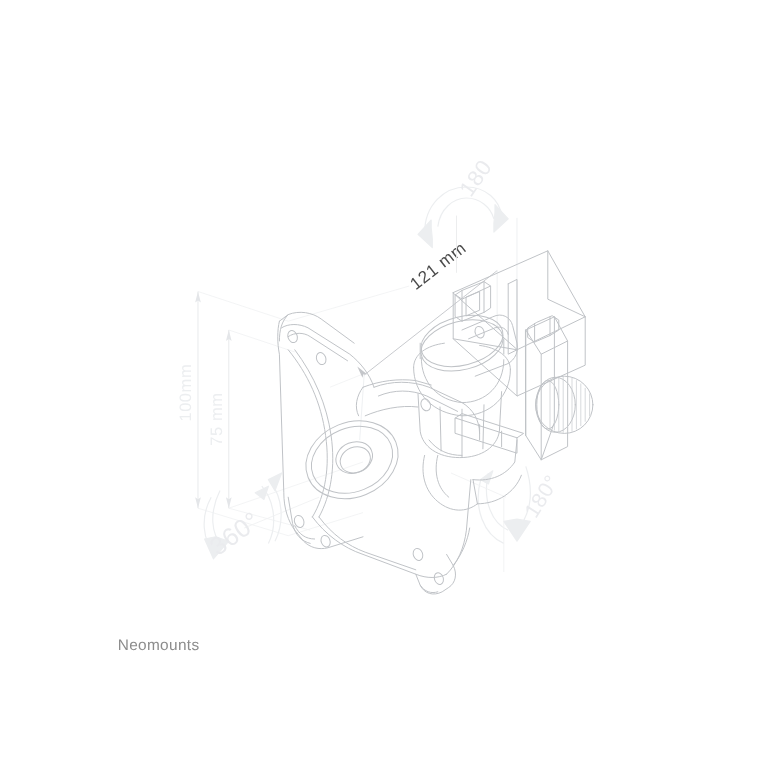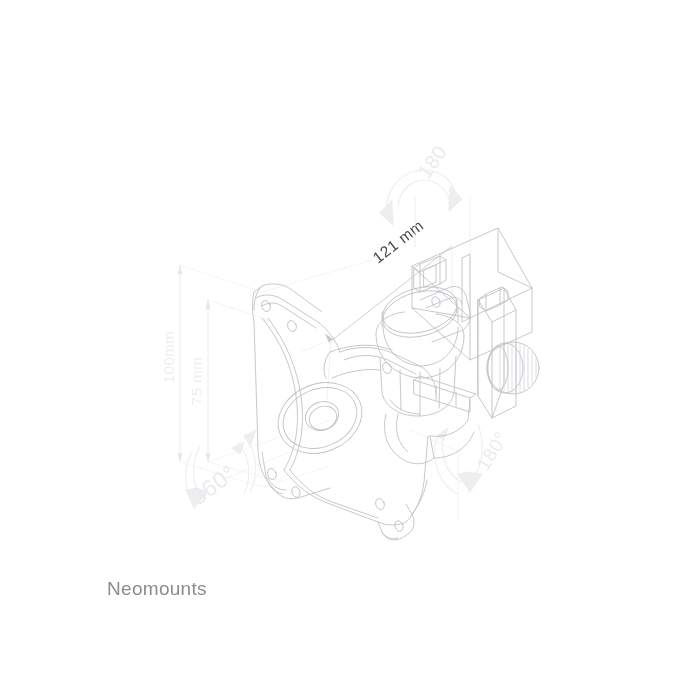--- a/index.html
+++ b/index.html
@@ -28,21 +28,21 @@
     top: 0;
     width: 700px;
     height: 700px;
     display: block;
   }
   .brand {
     position: absolute;
     left: 107px;
     top: 578px;
     font-family: "Liberation Sans", sans-serif;
-    font-size: 19px;
+    font-size: 14px;
     letter-spacing: 0.3px;
     color: #8c8c8c;
     white-space: nowrap;
     user-select: none;
   }
 </style>
 </head>
 <body>
 
 <div id="canvas-wrap">

